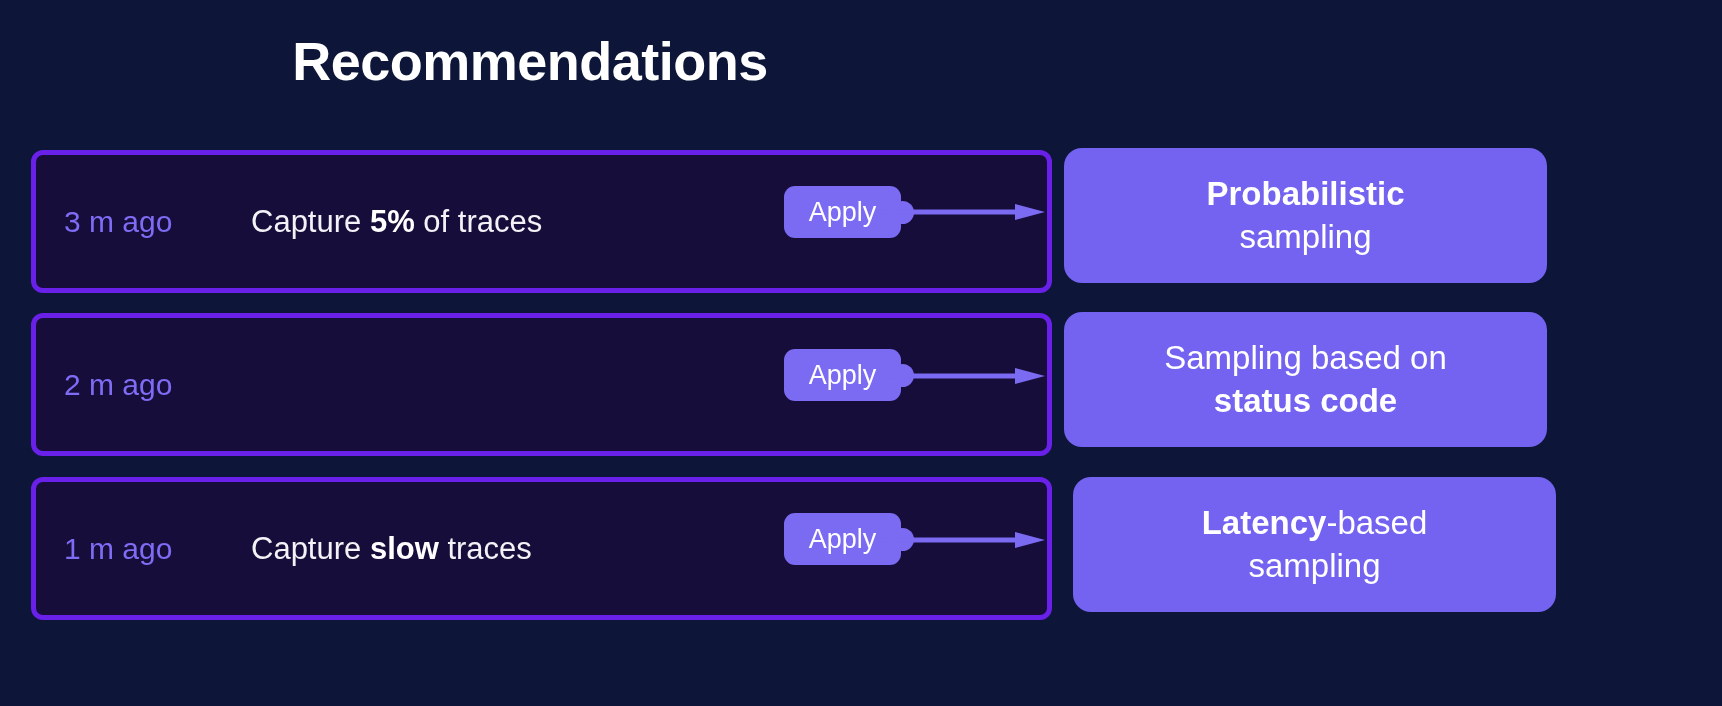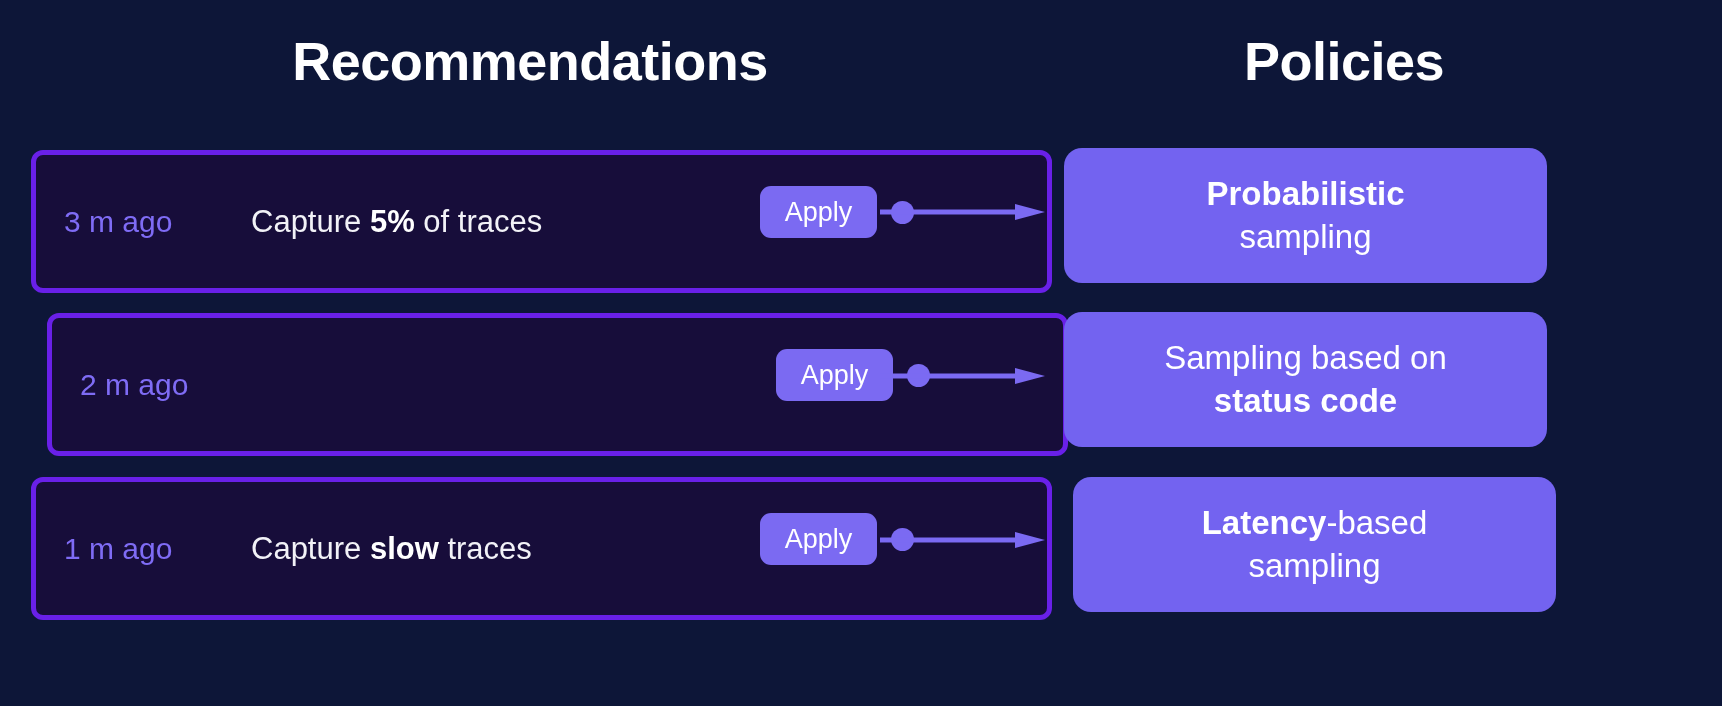--- a/index.html
+++ b/index.html
@@ -38,21 +38,21 @@
     left: 31px;
     width: 1021px;
     height: 143px;
     background: #170d3a;
     border: 5px solid #6920e8;
     border-radius: 12px;
     display: flex;
     align-items: center;
   }
   .rec-card.r0 { top: 150px; }
-  .rec-card.r1 { top: 313px; margin-left: 16px; }
+  .rec-card.r1 { top: 313px; }
   .rec-card.r2 { top: 477px; }
 
   .rec-time {
     position: absolute;
     left: 28px;
     color: #7f6cf5;
     font-size: 30px;
     white-space: nowrap;
   }
 
@@ -60,21 +60,21 @@
     position: absolute;
     left: 215px;
     color: #f2f2f7;
     font-size: 31px;
     white-space: nowrap;
   }
   .rec-text b { font-weight: bold; color: #ffffff; }
 
   .apply-btn {
     position: absolute;
-    left: 724px;
+    left: 748px;
     top: 31px;
     width: 117px;
     height: 52px;
     background: #7b6af2;
     border: none;
     border-radius: 11px;
     color: #ffffff;
     font-family: "Liberation Sans", sans-serif;
     font-size: 27px;
     line-height: 52px;
@@ -128,21 +128,20 @@
   .pol-card.p2 { top: 477px; margin-left: 9px; }
   .pol-card b { font-weight: bold; }
   .pol-text { display: block; }
 </style>
 </head>
 <body>
 
 <div class="page">
 
   <div class="col-title left">Recommendations</div>
-  <div class="col-title right">Policies</div>
 
   <div class="rec-card r0">
     <span class="rec-time">3 m ago</span>
     <span class="rec-text"><span>Capture </span><b>5%</b><span> of traces</span></span>
     <button class="apply-btn">Apply</button>
     <span class="conn-dot"></span>
   </div>
 
   <div class="rec-card r1">
     <span class="rec-time">2 m ago</span>

